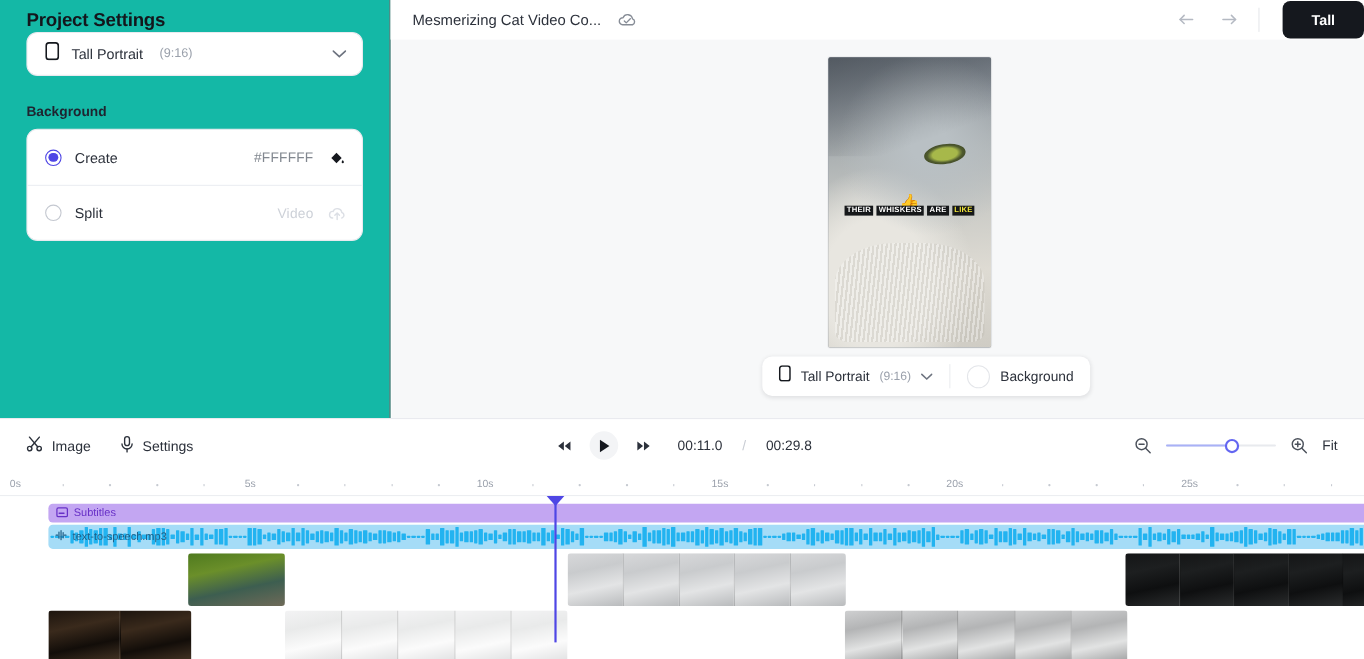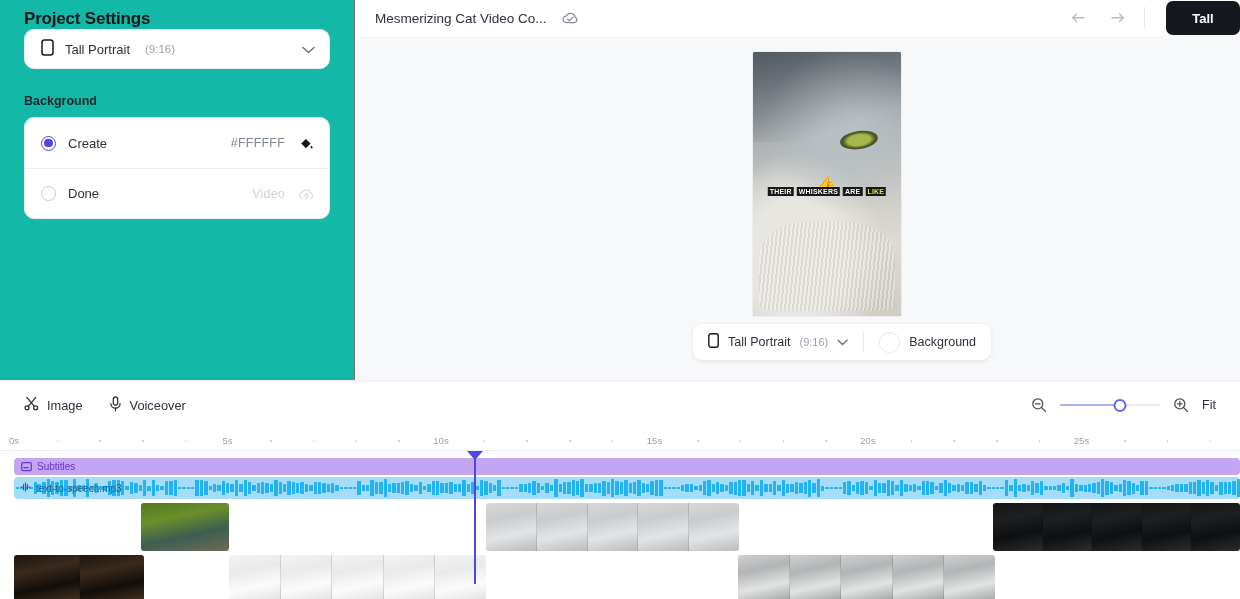--- a/index.html
+++ b/index.html
@@ -165,21 +165,21 @@
   .sknob {
     position: absolute; width: 13px; height: 13px; border-radius: 50%;
     background: #fff; border: 2.4px solid #6366f1; transform: translateX(-50%);
   }
   .fit { font-size: 12.5px; color: #2c313b; cursor: pointer; }
 
   .ruler { position: relative; height: 22px; border-bottom: 1px solid #eceef1; }
   .rl { position: absolute; top: 6px; font-size: 9.5px; color: #9aa0ab; transform: translateX(-50%); }
   .rt { position: absolute; top: 11px; width: 1.6px; height: 1.6px; background: #c6cad1; border-radius: 50%; }
 
-  .tracks { position: relative; height: 133px; }
+  .tracks { position: relative; height: 133px; margin-left: 30px; }
   .track-sub {
     position: absolute; left: 14px; top: 7px; width: 1226px; height: 17px;
     background: #c3a6f2; border-radius: 4px; display: flex; align-items: center; gap: 5px; padding-left: 7px;
     cursor: pointer;
   }
   .sub-label { font-size: 10px; color: #6831c7; }
   .track-audio {
     position: absolute; left: 14px; top: 26px; width: 1226px; height: 22px;
     background: #a5dcf7; border-radius: 4px; overflow: hidden; cursor: pointer;
   }
@@ -233,21 +233,21 @@
         <span class="bg-val">#FFFFFF</span>
         <span class="bg-ic">
           <svg width="15" height="15" viewBox="0 0 15 15">
             <path d="M2.2 7.6 L6.9 2.9 L11.6 7.6 L6.9 12.3 Z" fill="#15181e"></path>
             <path d="M12.6 9.4c.7 1 1 1.6 1 2.1a1 1 0 0 1-2 0c0-.5.3-1.1 1-2.1z" fill="#15181e"></path>
           </svg>
         </span>
       </div>
       <div class="bg-row">
         <span class="radio"></span>
-        <span class="bg-name">Done</span>
+        <span class="bg-name">Split</span>
         <span class="bg-val muted">Video</span>
         <span class="bg-ic muted">
           <svg width="17" height="14" viewBox="0 0 17 14">
             <path d="M4.4 11.2a3 3 0 0 1 .4-6 4.2 4.2 0 0 1 8 1 2.6 2.6 0 0 1 0 5" fill="none" stroke="currentColor" stroke-width="1.3" stroke-linecap="round"></path>
             <path d="M8.5 12.6V6.8 M6.4 8.7 8.5 6.6 10.6 8.7" fill="none" stroke="currentColor" stroke-width="1.3" stroke-linecap="round" stroke-linejoin="round"></path>
           </svg>
         </span>
       </div>
     </div>
   </aside>
@@ -337,23 +337,43 @@
         <span>Image</span>
       </div>
       <div class="tool">
         <span>
           <svg width="13" height="16" viewBox="0 0 13 16">
             <rect x="4.3" y="0.9" width="4.4" height="8.2" rx="2.2" fill="none" stroke="#2c313b" stroke-width="1.25"></rect>
             <path d="M1.9 7.6a4.6 4.6 0 0 0 9.2 0" fill="none" stroke="#2c313b" stroke-width="1.25" stroke-linecap="round"></path>
             <path d="M6.5 12.2v2.6" fill="none" stroke="#2c313b" stroke-width="1.25" stroke-linecap="round"></path>
           </svg>
         </span>
-        <span>Voiceover</span>
-      </div>
-
+        <span>Settings</span>
+      </div>
+
+      <div class="transport">
+        <span class="tbtn">
+          <svg width="14" height="11" viewBox="0 0 14 11">
+              <path d="M6.6 1.4v8.2L1.4 5.5z M12.6 1.4v8.2L7.4 5.5z" fill="#2c313b"></path>
+            </svg>
+        </span>
+        <span class="tbtn play">
+          <svg width="11" height="13" viewBox="0 0 11 13">
+              <path d="M1.4 0.8 10 6.5 1.4 12.2z" fill="#15181e"></path>
+            </svg>
+        </span>
+        <span class="tbtn">
+          <svg width="14" height="11" viewBox="0 0 14 11">
+              <path d="M1.4 1.4v8.2L6.6 5.5z M7.4 1.4v8.2L12.6 5.5z" fill="#2c313b"></path>
+            </svg>
+        </span>
+        <span class="tcode">00:11.0</span>
+        <span class="tsep">/</span>
+        <span class="tcode" style="margin-left:0">00:29.8</span>
+      </div>
 
       <div class="zoomwrap">
         <span class="zic">
           <svg width="16" height="16" viewBox="0 0 16 16">
             <circle cx="6.8" cy="6.8" r="5" fill="none" stroke="currentColor" stroke-width="1.3"></circle>
             <path d="M10.5 10.5 14.6 14.6 M4.5 6.8h4.6" fill="none" stroke="currentColor" stroke-width="1.3" stroke-linecap="round"></path>
           </svg>
         </span>
         <span class="slider">
           <span class="strack"></span>

